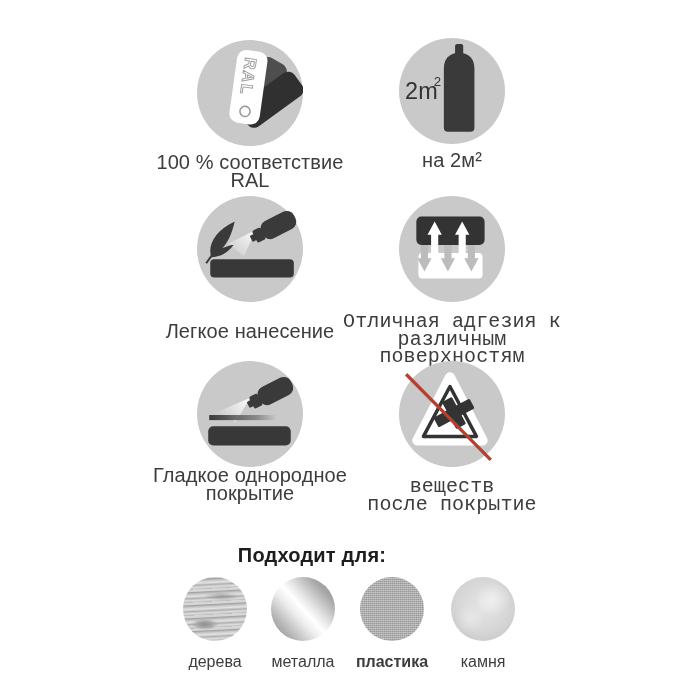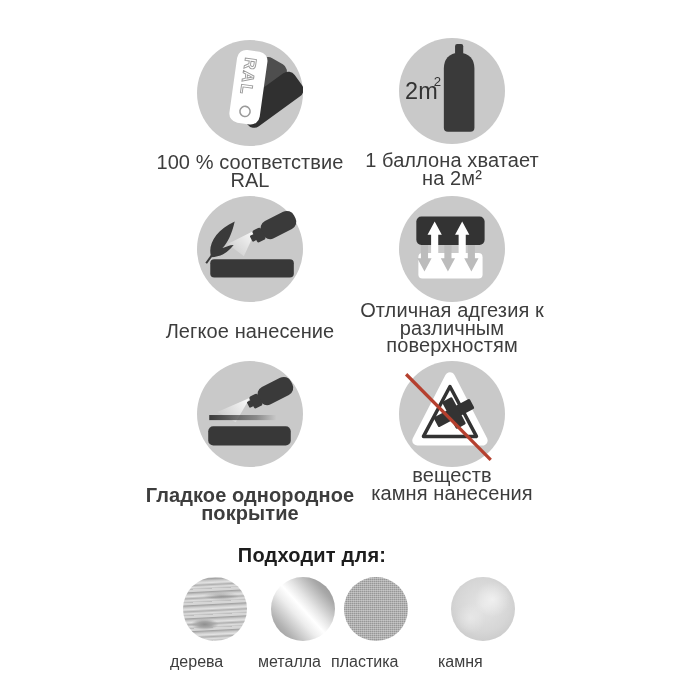--- a/index.html
+++ b/index.html
@@ -13,29 +13,29 @@
   .stage{position:absolute;left:0;top:0;width:700px;height:700px;}
   .feature{
     position:absolute;width:220px;text-align:center;
   }
   .icon-wrap{width:106px;height:106px;margin:0 auto;}
   .icon-wrap svg{display:block;}
   .caption{
     color:#3d3d3d;font-size:20px;line-height:17.5px;letter-spacing:0.1px;
   }
   .cap-m8{margin-top:8px;}
-  .cap-m13{margin-top:0;}
-  .cap-m16{margin-top:20px;font-weight:bold;}
+  .cap-m13{margin-top:11px;font-family:Liberation Mono, monospace;}
+  .cap-m16{margin-top:0;}
   .cap-m21{margin-top:21px;text-align:center;}
   .suit-heading{
     position:absolute;left:0;top:544px;width:624px;text-align:center;
     font-size:20px;font-weight:bold;color:#1d1d1d;letter-spacing:0.2px;
   }
   .material{
-    position:absolute;top:577px;width:90px;text-align:left;
+    position:absolute;top:577px;width:90px;text-align:center;
   }
   .material .tex{
     width:64px;height:64px;border-radius:50%;margin:0 auto;
   }
   .material .mlabel{
     margin-top:12px;color:#3d3d3d;font-size:16px;
   }
   .tex-wood{
     background-color:#c4c4c4;
     background-image:
@@ -97,21 +97,20 @@
     <div class="icon-wrap">
       <svg width="106" height="106" viewBox="0 0 104 104">
         <circle cx="52" cy="52" r="52" fill="#c9c9c9"></circle>
         <text x="6" y="60" font-size="23" fill="#333333">2m</text>
         <text x="34" y="47" font-size="13" fill="#333333">2</text>
         <rect x="55" y="6" width="8" height="10" rx="2" fill="#3a3a3a"></rect>
         <path d="M44,88 Q44,92 48,92 L70,92 Q74,92 74,88 L74,30 Q74,16 59,14 Q44,16 44,30 Z" fill="#3a3a3a"></path>
       </svg>
     </div>
     <div class="caption cap-m8">
-      <div>1 баллона хватает</div>
       <div>на 2м²</div>
     </div>
   </div>
 
   <div class="feature" style="left:140px;top:196px;">
     <div class="icon-wrap">
       <svg width="106" height="106" viewBox="0 0 104 104">
         <defs>
           <linearGradient id="sprayGrad1" gradientUnits="userSpaceOnUse" x1="58" y1="33" x2="36" y2="56">
             <stop offset="0" stop-color="#ffffff" stop-opacity="0.95"></stop>
@@ -193,37 +192,37 @@
         <path d="M50,25 L76,74 L24,74 Z" fill="none" stroke="#333333" stroke-width="3.4" stroke-linejoin="round"></path>
         <g transform="translate(54,51) rotate(-28)">
           <rect x="-20" y="-5.5" width="40" height="11" rx="1.5" fill="#333333"></rect>
           <rect x="-5.5" y="-15" width="11" height="30" rx="1.5" fill="#333333"></rect>
         </g>
         <path d="M7,13 L90,97" stroke="#b5402f" stroke-width="3.2" fill="none"></path>
       </svg>
     </div>
     <div class="caption cap-m13">
       <div>веществ</div>
-      <div>камня нанесения</div>
+      <div>после покрытие</div>
     </div>
   </div>
 
   <div class="suit-heading">Подходит для:</div>
 
   <div class="material" style="left:170px;">
     <div class="tex tex-wood"></div>
     <div class="mlabel">дерева</div>
   </div>
 
   <div class="material" style="left:258px;">
     <div class="tex tex-metal"></div>
     <div class="mlabel">металла</div>
   </div>
 
-  <div class="material" style="left:331px;">
+  <div class="material" style="left:347px;font-weight:bold;">
     <div class="tex tex-plastic"></div>
     <div class="mlabel">пластика</div>
   </div>
 
   <div class="material" style="left:438px;">
     <div class="tex tex-stone"></div>
     <div class="mlabel">камня</div>
   </div>
 
 </div>

